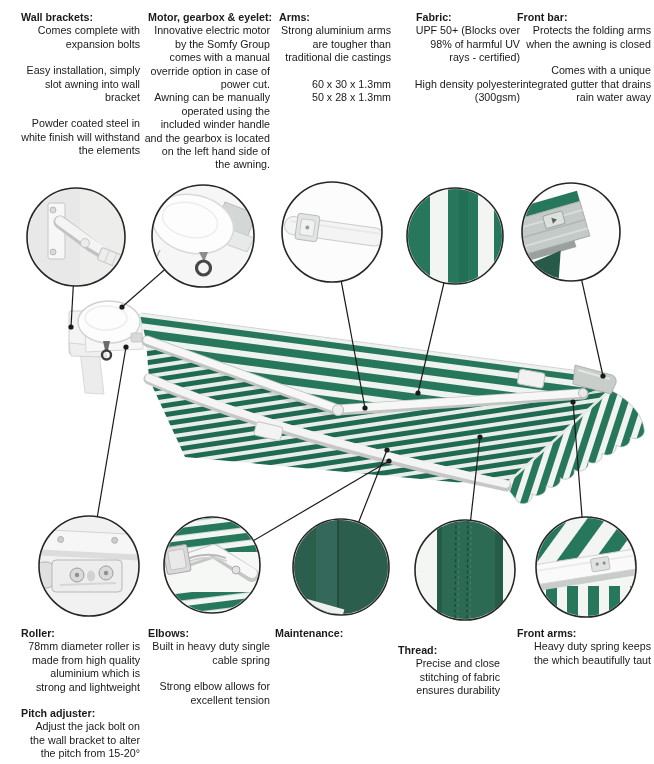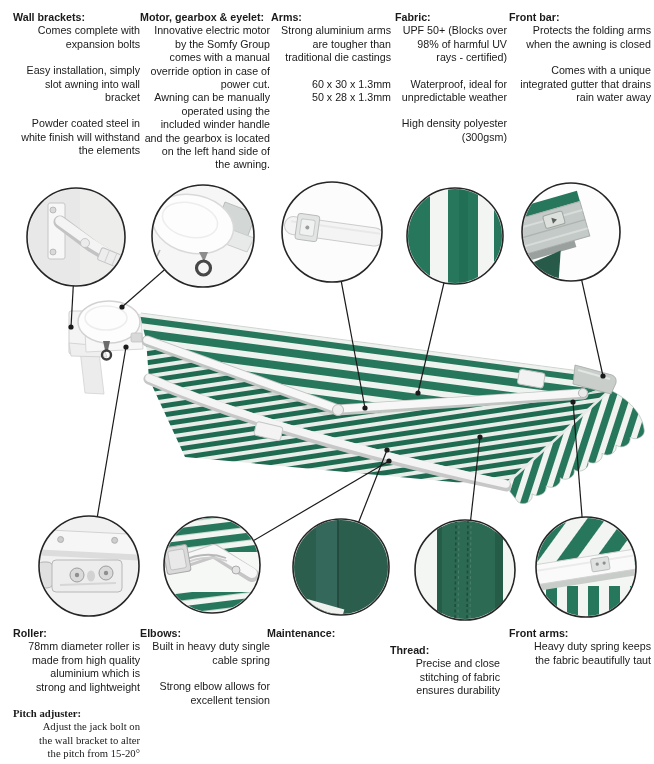--- a/index.html
+++ b/index.html
@@ -3,25 +3,25 @@
 <meta charset="utf-8">
 <style>
   html,body{margin:0;padding:0;}
   body{
     width:654px;height:764px;position:relative;overflow:hidden;
     background:#ffffff;color:#1a1a1a;
     font-family:"Liberation Sans",sans-serif;
   }
   svg.layer{position:absolute;left:0;top:0;}
   .col{position:absolute;font-size:10.7px;line-height:13.4px;}
-  .col .title{font-weight:bold;white-space:pre-line;}
+  .col .title{font-weight:bold;white-space:pre-line;margin-left:8px;}
   .para{white-space:pre-line;margin:0;text-align:right;}
   .para + .para{margin-top:13px;}
   .para.tight{margin-top:0;}
-  .block + .block{margin-top:13px;font-family:Liberation Serif, serif;}
+  .block + .block{margin-top:13px;}
 </style>
 </head>
 <body>
 
 <svg id="awning" class="layer" width="654" height="764" viewBox="0 0 654 764">
   <defs>
     <pattern id="pTop" width="8" height="14" patternUnits="userSpaceOnUse" patternTransform="rotate(7.5)">
       <rect width="8" height="8" fill="#26775c"></rect>
         <rect y="8" width="8" height="6" fill="#eff3f0"></rect>
     </pattern>
@@ -367,27 +367,25 @@
 
 <div class="col" style="left:271px;top:11px;width:120px">
   <div class="title">Arms:</div>
   <div class="para">Strong aluminium arms
 are tougher than
 traditional die castings</div>
   <div class="para">60 x 30 x 1.3mm
 50 x 28 x 1.3mm</div>
 </div>
 
-<div class="col" style="left:395px;top:11px;width:112px">
+<div class="col" style="left:408px;top:11px;width:112px">
   <div class="title">Fabric:</div>
   <div class="para">UPF 50+ (Blocks over
 98% of harmful UV
 rays - certified)</div>
-  <div class="para">Waterproof, ideal for
-unpredictable weather</div>
   <div class="para">High density polyester
 (300gsm)</div>
 </div>
 
 <div class="col" style="left:509px;top:11px;width:142px">
   <div class="title">Front bar:</div>
   <div class="para">Protects the folding arms
 when the awning is closed</div>
   <div class="para">Comes with a unique
 integrated gutter that drains
@@ -425,14 +423,14 @@
 <div class="col" style="left:390px;top:644px;width:110px">
   <div class="title">Thread:</div>
   <div class="para">Precise and close
 stitching of fabric
 ensures durability</div>
 </div>
 
 <div class="col" style="left:509px;top:627px;width:142px">
   <div class="title">Front arms:</div>
   <div class="para">Heavy duty spring keeps
-the fabric beautifully taut</div>
+the which beautifully taut</div>
 </div>
 
 </body></html>

